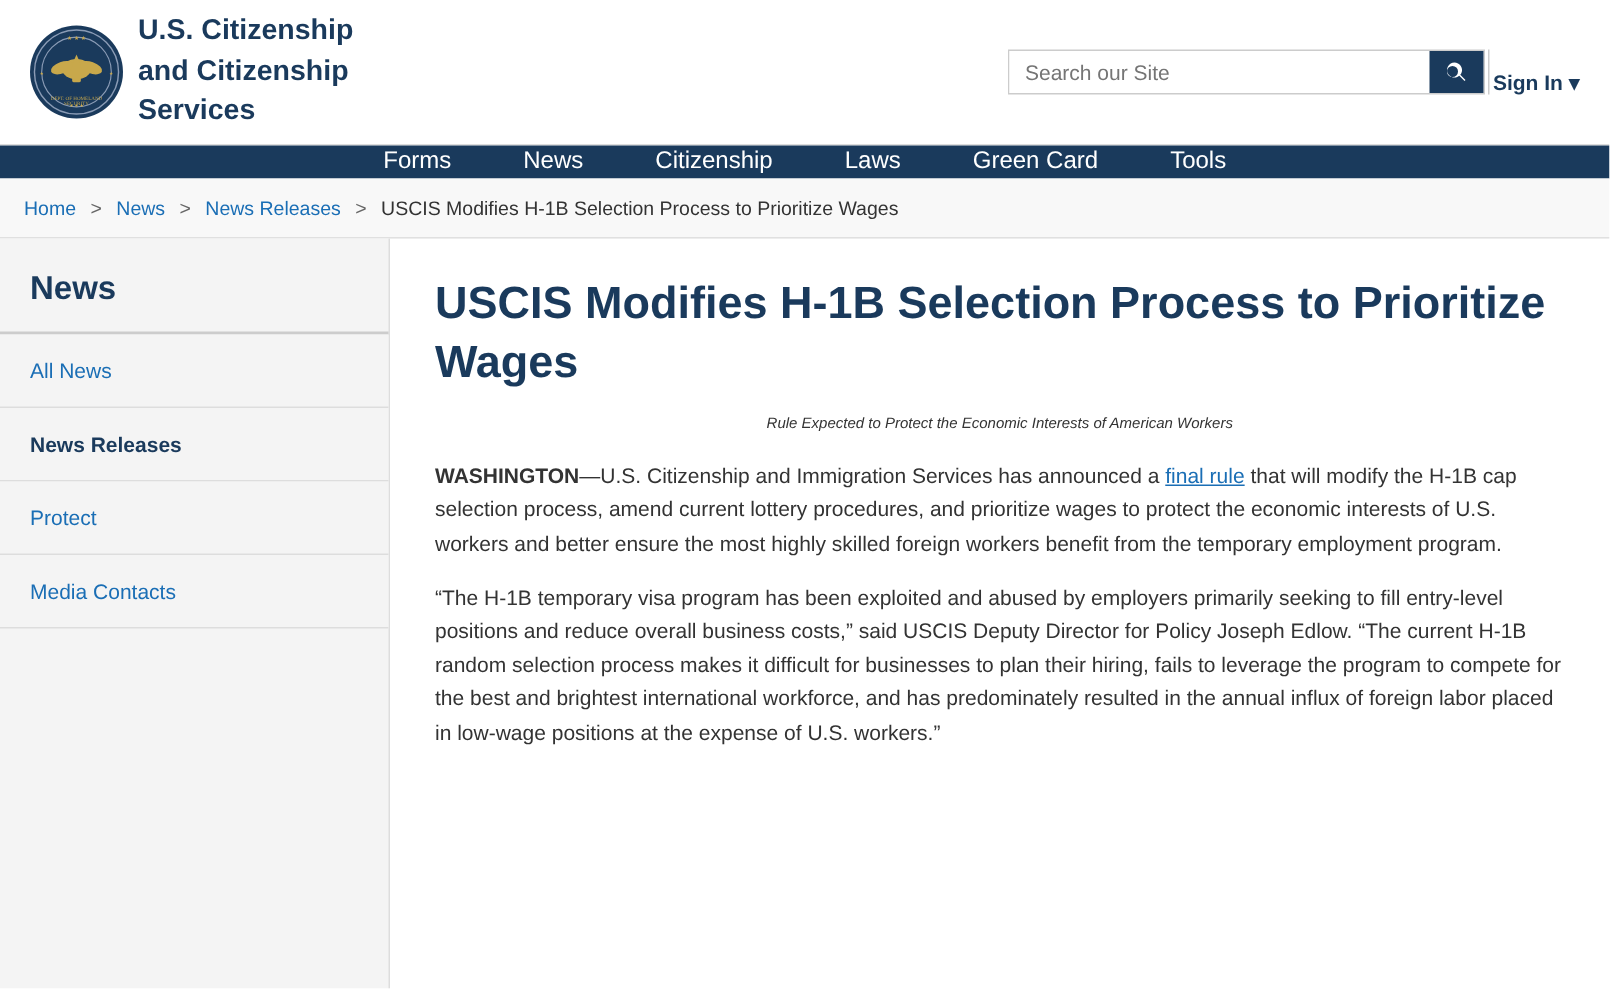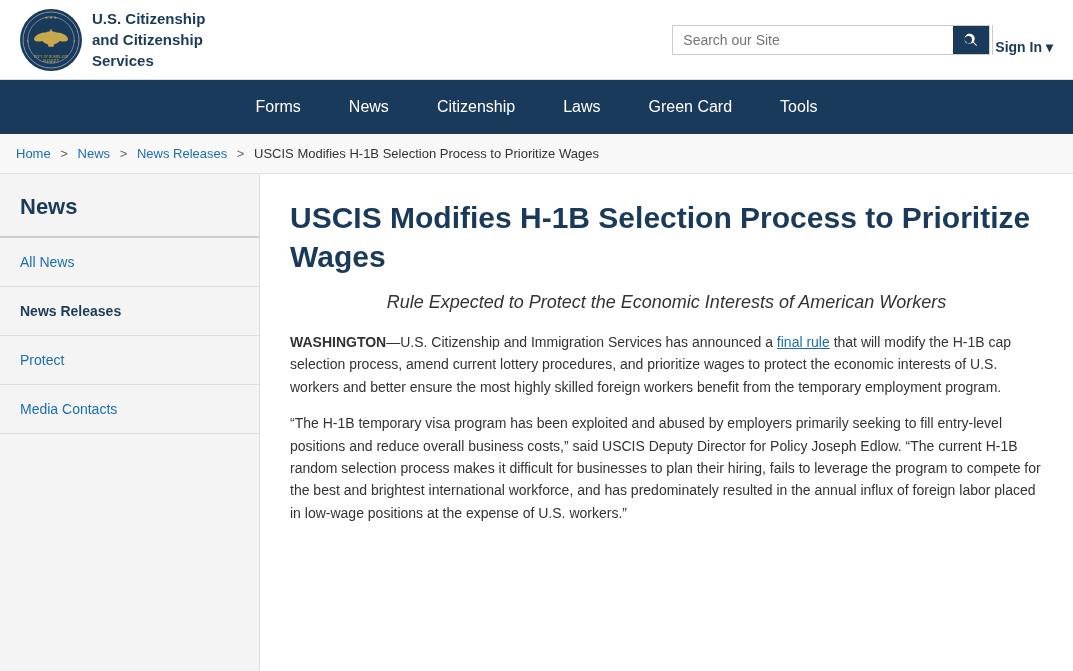--- a/index.html
+++ b/index.html
@@ -28,21 +28,21 @@
       align-items: center;
       justify-content: center;
       flex-shrink: 0;
       overflow: hidden;
     }
     .logo-circle svg {
       width: 58px;
       height: 58px;
     }
     .logo-text {
-      font-size: 15px;
+      font-size: 19px;
       font-weight: bold;
       color: #1a3a5c;
       line-height: 1.4;
     }
     .header-right {
       display: flex;
       align-items: flex-end;
       gap: 2px;
     }
     .search-container {
@@ -93,21 +93,21 @@
     
     .nav-bar {
       background: #1a3a5c;
       display: flex;
       justify-content: center;
       padding: 0 20px;
     }
     .nav-bar a {
       color: #fff;
       text-decoration: none;
-      padding: 18px 24px;
+      padding: 2px 24px;
       font-size: 16px;
       display: block;
       font-weight: 500;
     }
 
     
     .breadcrumb {
       padding: 12px 16px;
       font-size: 13px;
       color: #333;
@@ -169,21 +169,21 @@
     }
     .release-date {
       font-size: 14px;
       color: #333;
       margin-bottom: 18px;
     }
     .subtitle-italic {
       font-style: italic;
       text-align: center;
       margin-bottom: 18px;
-      font-size: 18px;
+      font-size: 10px;
       color: #333;
     }
     .content-text {
       font-size: 14px;
       line-height: 1.6;
       color: #333;
       margin-bottom: 14px;
     }
     .content-text a {
       color: #1a6eb5;

